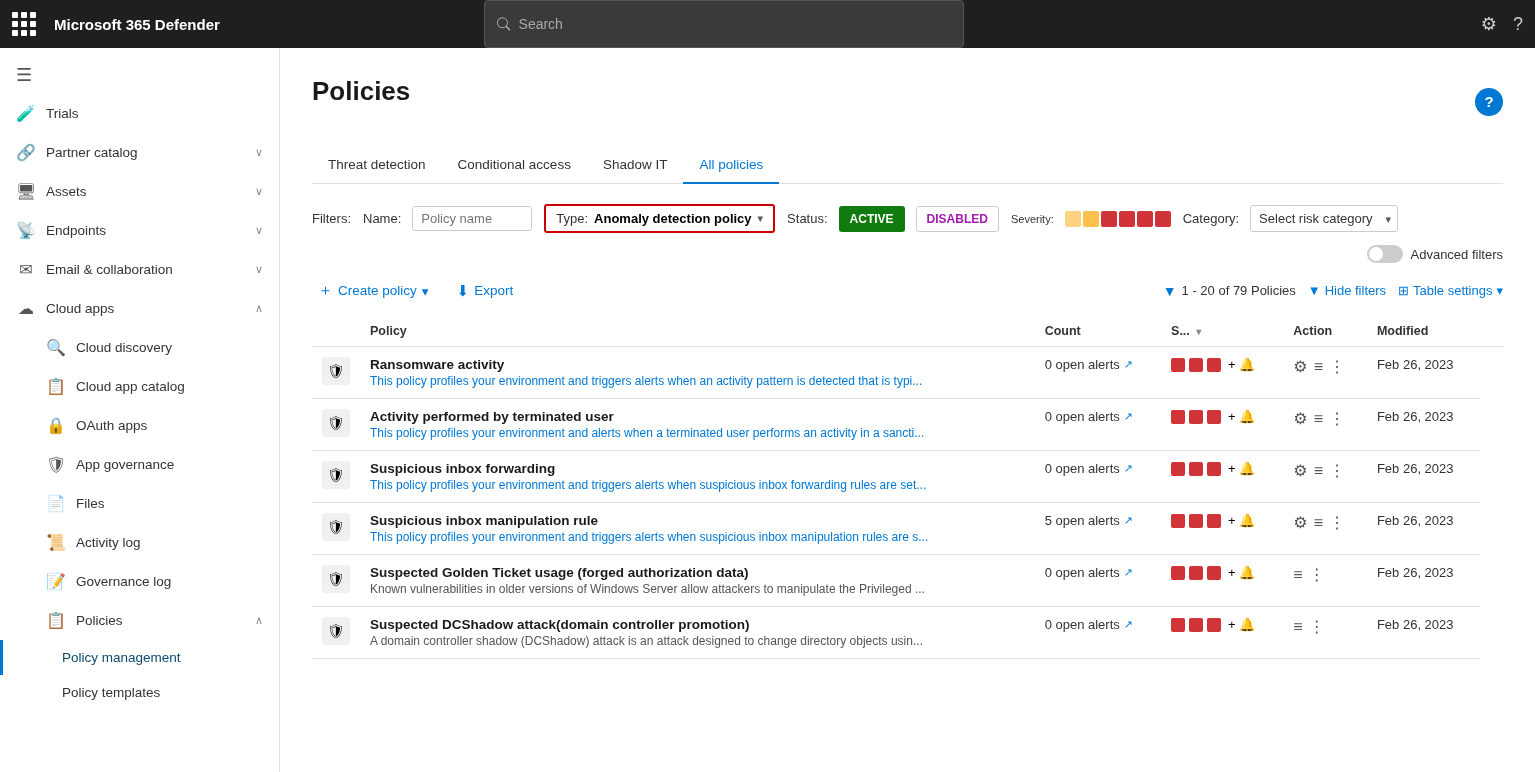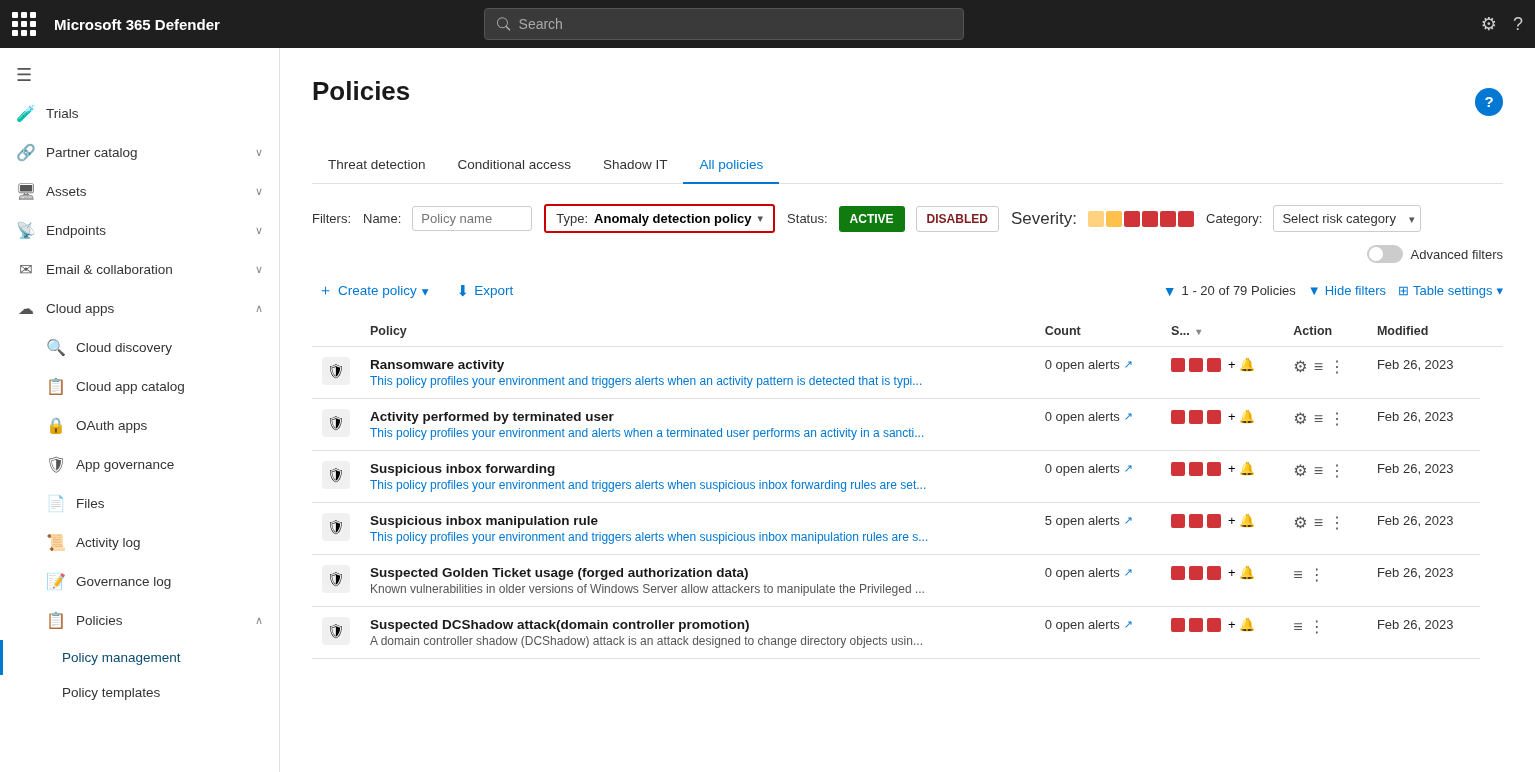--- a/index.html
+++ b/index.html
@@ -16,21 +16,21 @@
       flex-shrink: 0;
       gap: 12px;
       z-index: 100;
     }
     .topnav-logo { display: flex; align-items: center; gap: 10px; font-size: 15px; font-weight: 600; color: #fff; }
     .topnav-waffle { display: grid; grid-template-columns: repeat(3,6px); gap: 3px; margin-right: 6px; cursor: pointer; }
     .topnav-waffle span { width: 6px; height: 6px; background: #fff; display: block; border-radius: 1px; }
     .topnav-search {
       flex: 1; max-width: 480px; margin: 0 auto;
       background: #3a3a3a; border-radius: 4px;
-      display: flex; align-items: center; padding: 0 12px; height: 32px; gap: 8px;
+      display: flex; align-items: center; padding: 0 12px; height: 48px; gap: 8px;
       border: 1px solid #555;
     }
     .topnav-search input { background: transparent; border: none; outline: none; color: #fff; font-size: 14px; width: 100%; }
     .topnav-search input::placeholder { color: #aaa; }
     .topnav-icons { margin-left: auto; display: flex; align-items: center; gap: 16px; }
     .topnav-icon { color: #ccc; font-size: 18px; cursor: pointer; }
 
     
     .layout { display: flex; flex: 1; overflow: hidden; }
 
@@ -84,22 +84,22 @@
       display: flex; align-items: center; gap: 6px; font-size: 13px; cursor: pointer;
       background: #fff;
     }
     .filter-type-box strong { color: #000; }
     .filter-type-box .chevron { font-size: 11px; color: #555; }
     .status-btn {
       border-radius: 3px; padding: 5px 10px; font-size: 12px; font-weight: 600;
       cursor: pointer; border: 1px solid transparent;
     }
     .status-active { background: #107c10; color: #fff; }
-    .status-disabled { background: #fff; border-color: #ccc; color: #7f1d1d; }
-    .severity-label { font-size: 17px; color: #333; }
+    .status-disabled { background: #fff; border-color: #ccc; color: #a21caf; }
+    .severity-label { font-size: 11px; color: #333; }
     .severity-blocks { display: flex; gap: 2px; }
     .sev-block { width: 16px; height: 16px; border-radius: 2px; }
     .sev-low { background: #ffa500; opacity: 0.5; }
     .sev-med { background: #d13438; }
     .sev-high { background: #d13438; }
     .category-select {
       border: 1px solid #ccc; border-radius: 3px; padding: 5px 24px 5px 8px;
       font-size: 13px; color: #333; background: #fff; cursor: pointer;
       appearance: none; position: relative;
     }

